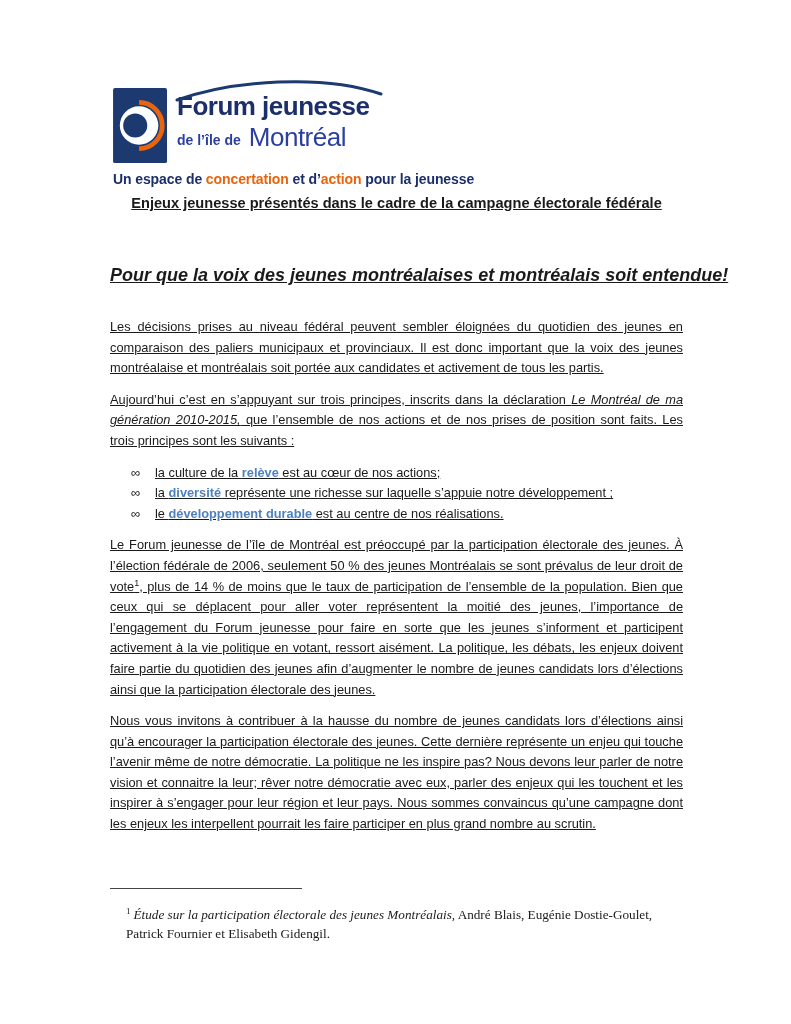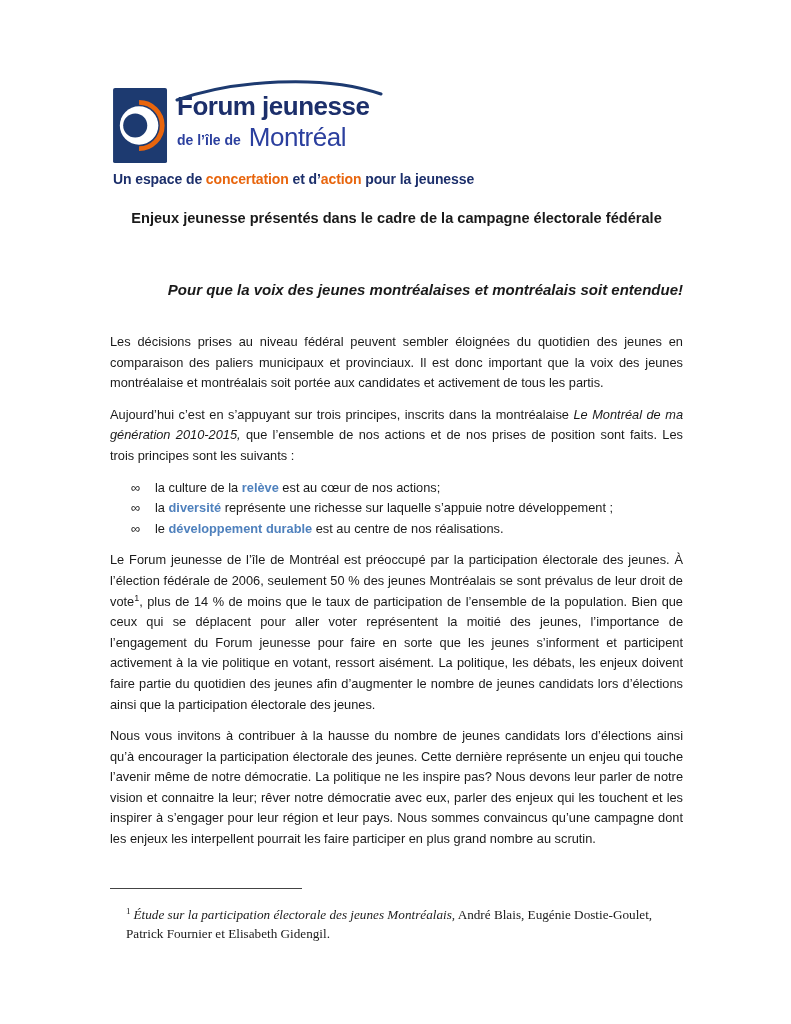--- a/index.html
+++ b/index.html
@@ -32,28 +32,28 @@
     letter-spacing: -0.5px; margin-left: 8px; line-height: 26px;
   }
   .tagline {
     margin-top: 6px; font-size: 14px; font-weight: 700;
     color: #1c2f6b; letter-spacing: -0.1px; white-space: nowrap;
   }
   .tg-orange { color: #e8650d; }
   .tg-navy { color: #1c2f6b; }
 
   
-  .doc-body { position: absolute; left: 110px; top: 208px; width: 573px; }
+  .doc-body { position: absolute; left: 110px; top: 193px; width: 573px; text-decoration: underline; }
   .doc-title {
     margin: 0; font-size: 14.6px; font-weight: 700; line-height: 20px;
     text-align: center; white-space: nowrap; color: #1a1a1a;
   }
   .doc-subtitle {
-    margin: 52px 0 0; font-size: 15px; font-weight: 700; font-style: italic;
-    line-height: 20px; text-align: right; white-space: nowrap; color: #1a1a1a;
+    margin: 52px 0 0; font-size: 18px; font-weight: 700; font-style: italic;
+    line-height: 20px; text-align: center; white-space: nowrap; color: #1a1a1a;
   }
   .para {
     margin: 11px 0 0; font-size: 12.8px; line-height: 20.6px;
     text-align: justify; color: #1a1a1a;
   }
   .para.first { margin-top: 32px; }
   .it { font-style: italic; }
   .kw { color: #4f81bd; font-weight: 700; }
   sup.noteref, sup.fn-sup { font-size: 9px; line-height: 0; vertical-align: super; }
 
@@ -105,21 +105,21 @@
       <span class="tg-navy">Un espace de </span><span class="tg-orange">concertation</span><span class="tg-navy"> et d’</span><span class="tg-orange">action</span><span class="tg-navy"> pour la jeunesse</span>
     </div>
   </div>
 
   <div class="doc-body">
     <h1 class="doc-title">Enjeux jeunesse présentés dans le cadre de la campagne électorale fédérale</h1>
     <h2 class="doc-subtitle">Pour que la voix des jeunes montréalaises et montréalais soit entendue!</h2>
 
     <p class="para first">Les décisions prises au niveau fédéral peuvent sembler éloignées du quotidien des jeunes en comparaison des paliers municipaux et provinciaux. Il est donc important que la voix des jeunes montréalaise et montréalais soit portée aux candidates et activement de tous les partis.</p>
 
-    <p class="para"><span>Aujourd’hui c’est en s’appuyant sur trois principes, inscrits dans la montréalaise </span><span class="it">Le Montréal de ma génération 2010-2015,</span><span> que l’ensemble de nos actions et de nos prises de position sont faits. Les trois principes sont les suivants&nbsp;:</span></p>
+    <p class="para"><span>Aujourd’hui c’est en s’appuyant sur trois principes, inscrits dans la déclaration </span><span class="it">Le Montréal de ma génération 2010-2015,</span><span> que l’ensemble de nos actions et de nos prises de position sont faits. Les trois principes sont les suivants&nbsp;:</span></p>
 
     <ul class="principles">
       <li>
         <span class="bullet-marker">∞</span><span>la culture de la </span><span class="kw">relève</span><span> est au cœur de nos actions;</span>
       </li>
       <li>
         <span class="bullet-marker">∞</span><span>la </span><span class="kw">diversité</span><span> représente une richesse sur laquelle s’appuie notre développement&nbsp;;</span>
       </li>
       <li>
         <span class="bullet-marker">∞</span><span>le </span><span class="kw">développement durable</span><span> est au centre de nos réalisations.</span>

